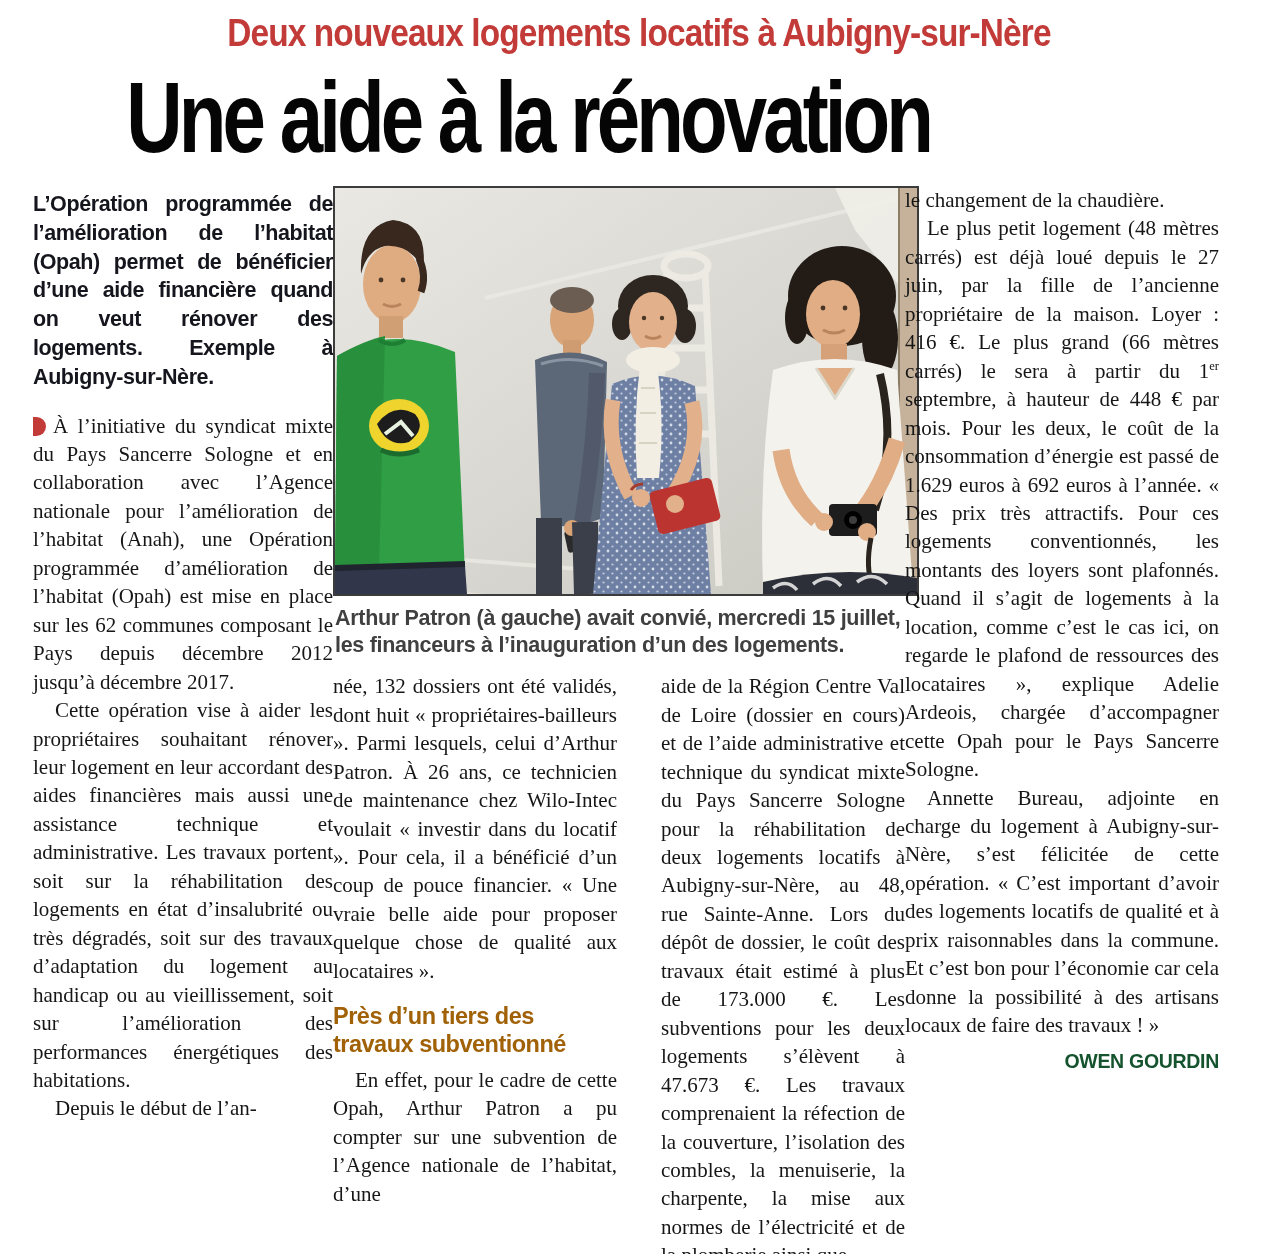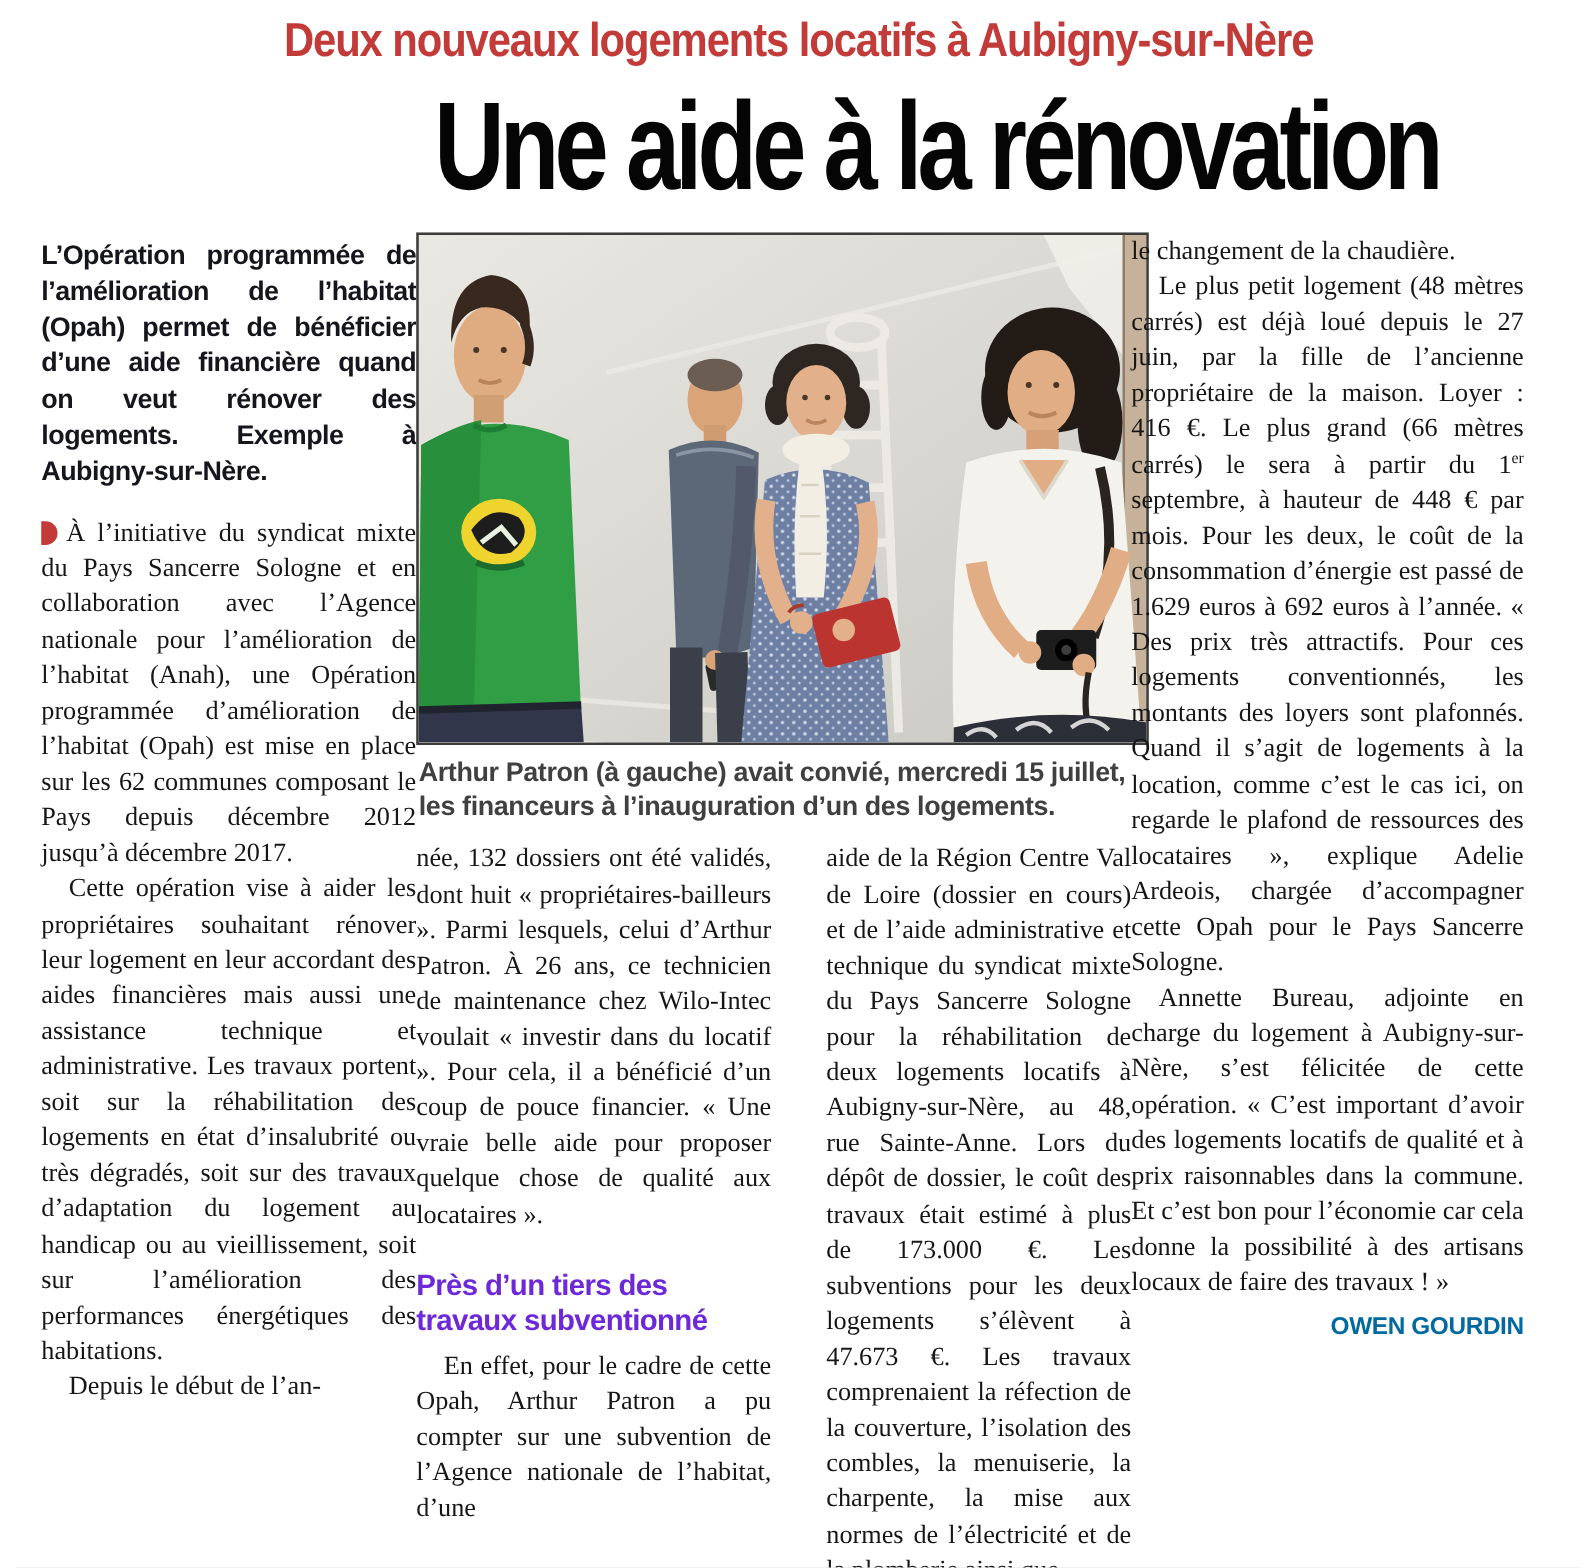--- a/index.html
+++ b/index.html
@@ -19,21 +19,21 @@
     display:inline-block;
     font-family:"Liberation Sans", sans-serif;
     font-weight:bold;
     font-size:38px;
     letter-spacing:-1px;
     color:#c23b38;
     transform:scaleX(0.88);
     transform-origin:center;
     white-space:nowrap;
   }
-  .title-wrap{ text-align:right; height:112px; margin-top:2px;}
+  .title-wrap{ text-align:left; height:112px; margin-top:2px;}
   .main-title{
     display:inline-block;
     font-family:"Liberation Sans", sans-serif;
     font-weight:bold;
     font-size:100px;
     line-height:1.02;
     letter-spacing:-5px;
     color:#050505;
     transform:scaleX(0.78);
     transform-origin:center;
@@ -76,40 +76,40 @@
     border-radius:0 10px 10px 0;
     margin-right:7px;
     vertical-align:-3px;
   }
   .subhead{
     font-family:"Liberation Sans", sans-serif;
     font-weight:bold;
     font-size:23.5px;
     line-height:1.18;
     letter-spacing:-0.5px;
-    color:#6d28d9;
-    margin:30px 0 7px 0;
+    color:#a16207;
+    margin:18px 0 7px 0;
   }
   .caption{
     font-family:"Liberation Sans", sans-serif;
     font-weight:bold;
     font-size:21.5px;
     line-height:1.24;
     letter-spacing:-0.3px;
     color:#404040;
     margin:9px 0 14px 2px;
   }
   .byline{
     font-family:"Liberation Sans", sans-serif;
     font-weight:bold;
     font-size:19.5px;
     letter-spacing:-0.3px;
     text-align:right;
     margin-top:10px;
-    color:#0369a1;
+    color:#14532d;
   }
   sup.ord{ font-size:60%; vertical-align:super; line-height:0;}
   
   .photo-frame{
     width:586px;height:410px;
     border:2px solid #3c3c3c;
     box-sizing:border-box;
     overflow:hidden;
     background:#d8d7d1;
   }

